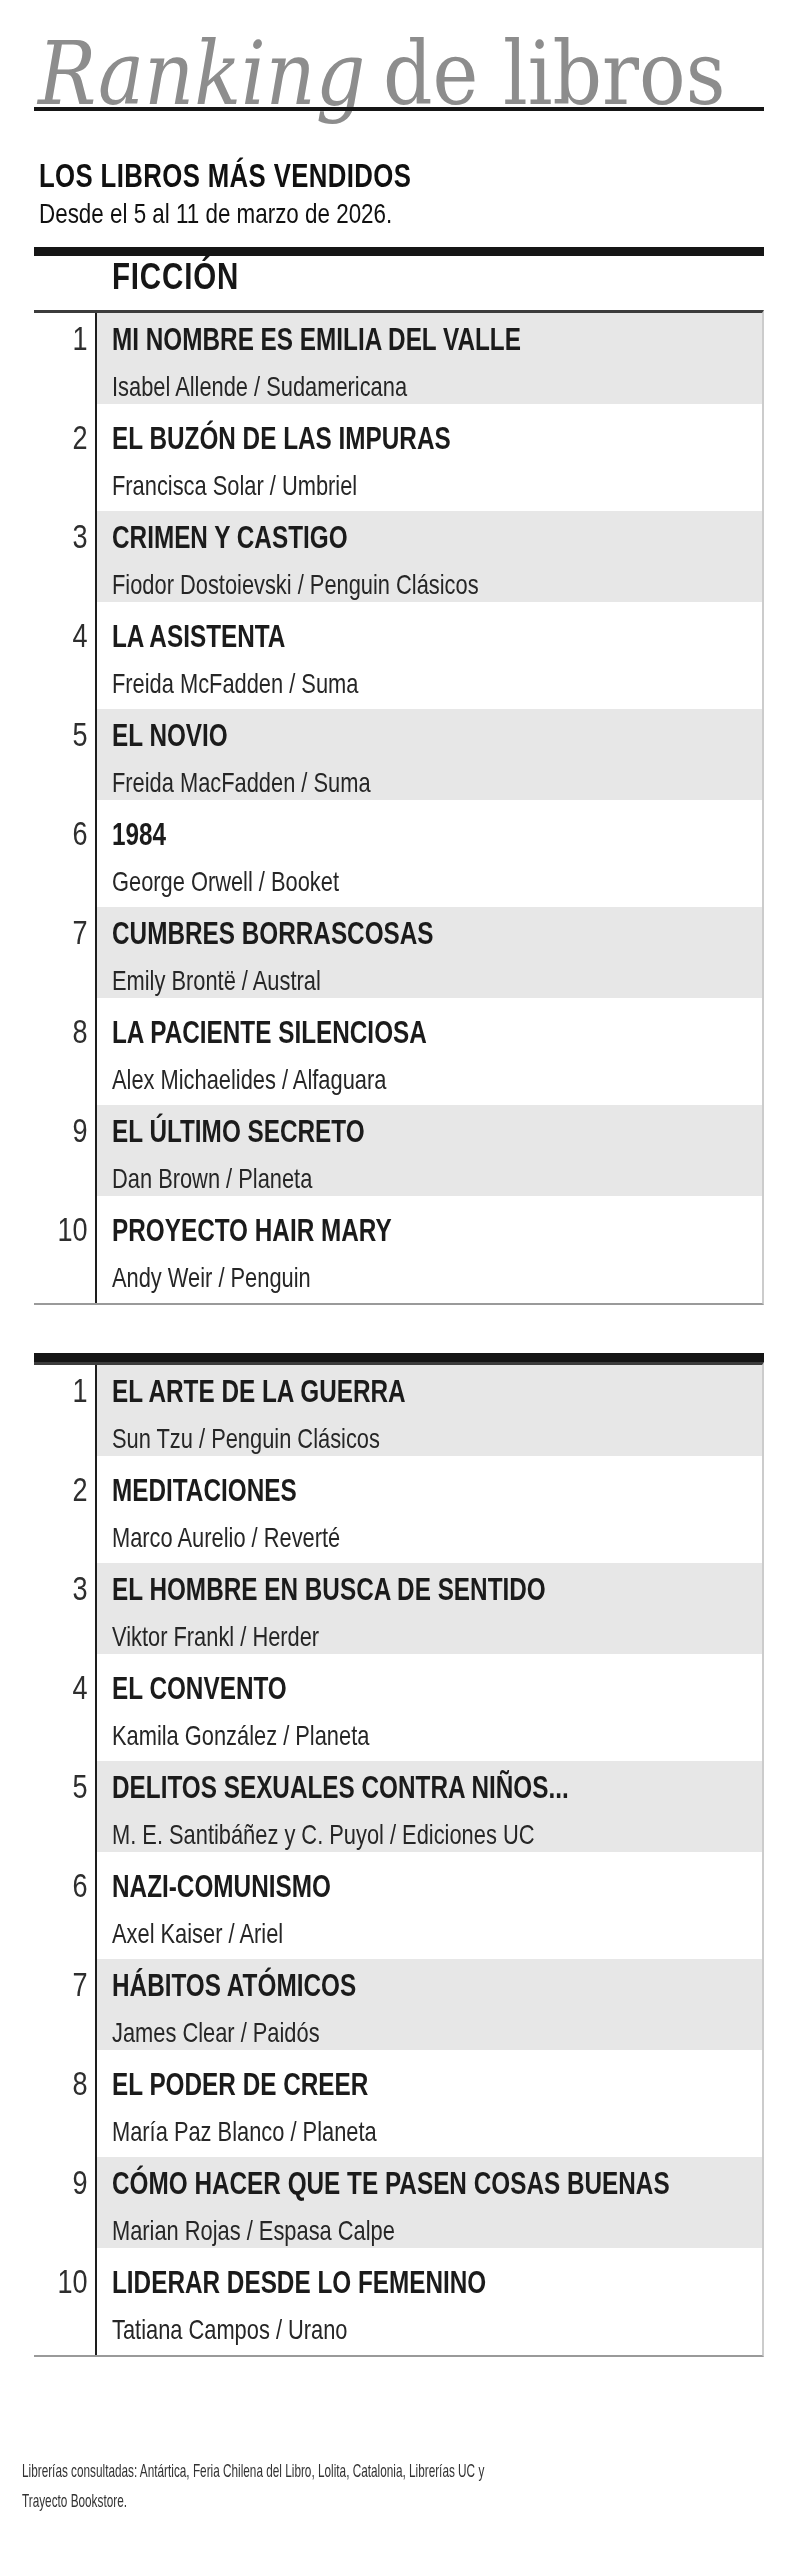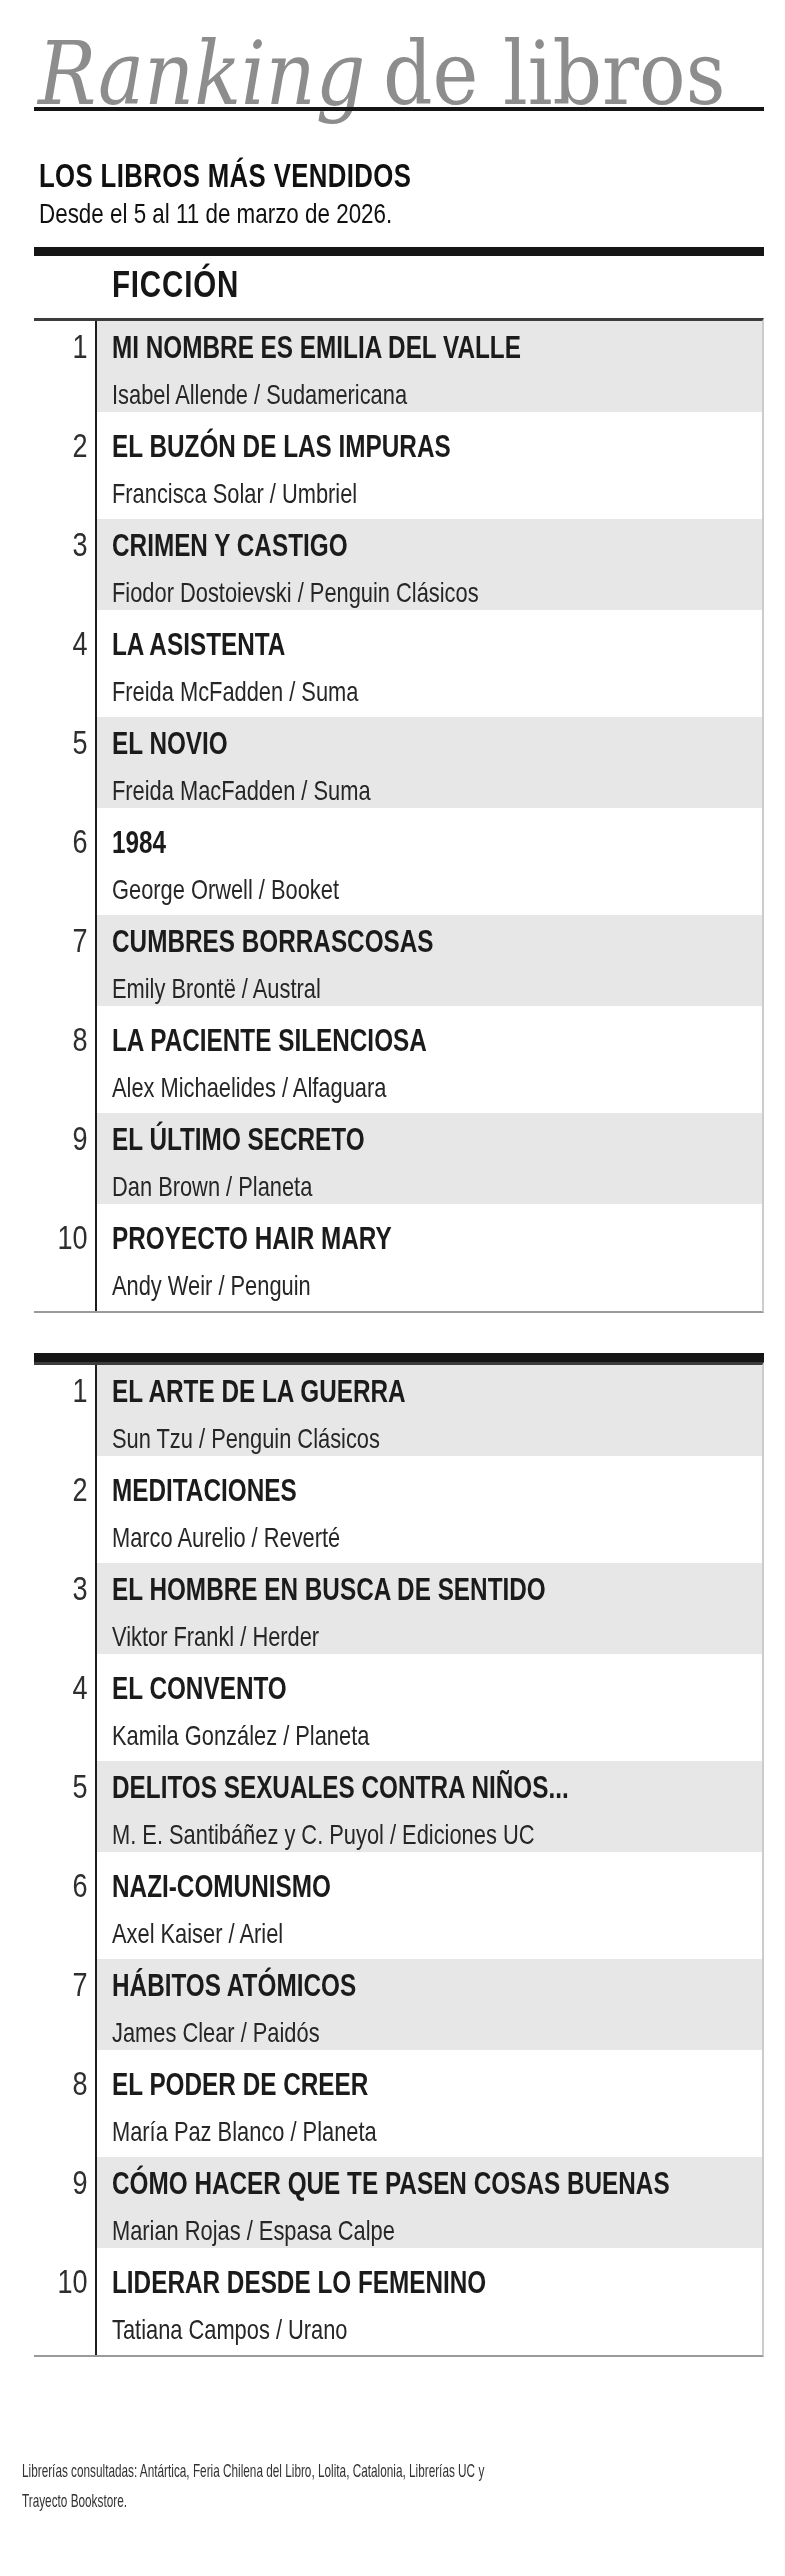--- a/index.html
+++ b/index.html
@@ -40,21 +40,21 @@
     transform:scaleX(0.80); transform-origin:0 0;
     line-height:32px; color:#101010;
   }
 
   
   .section { position:absolute; left:34px; width:730px; }
   #section-ficcion   { top:247px; }
   #section-noficcion { top:1353px; }
 
   .section-bar { height:9px; background:var(--bar-black, #151515); }
-  .section-head { position:relative; height:54px;margin-top:8px; }
+  .section-head { position:relative; height:54px; }
   .section-title {
     position:absolute; left:78px; top:-1px;
     font-size:36px; font-weight:bold; letter-spacing:1px;
     line-height:44px; color:#161616;
     white-space:nowrap; transform:scaleX(0.82); transform-origin:0 0;
   }
 
   .rank-table {
     border-top:3px solid #3c3c3c;
     border-bottom:2px solid #9a9a9a;

